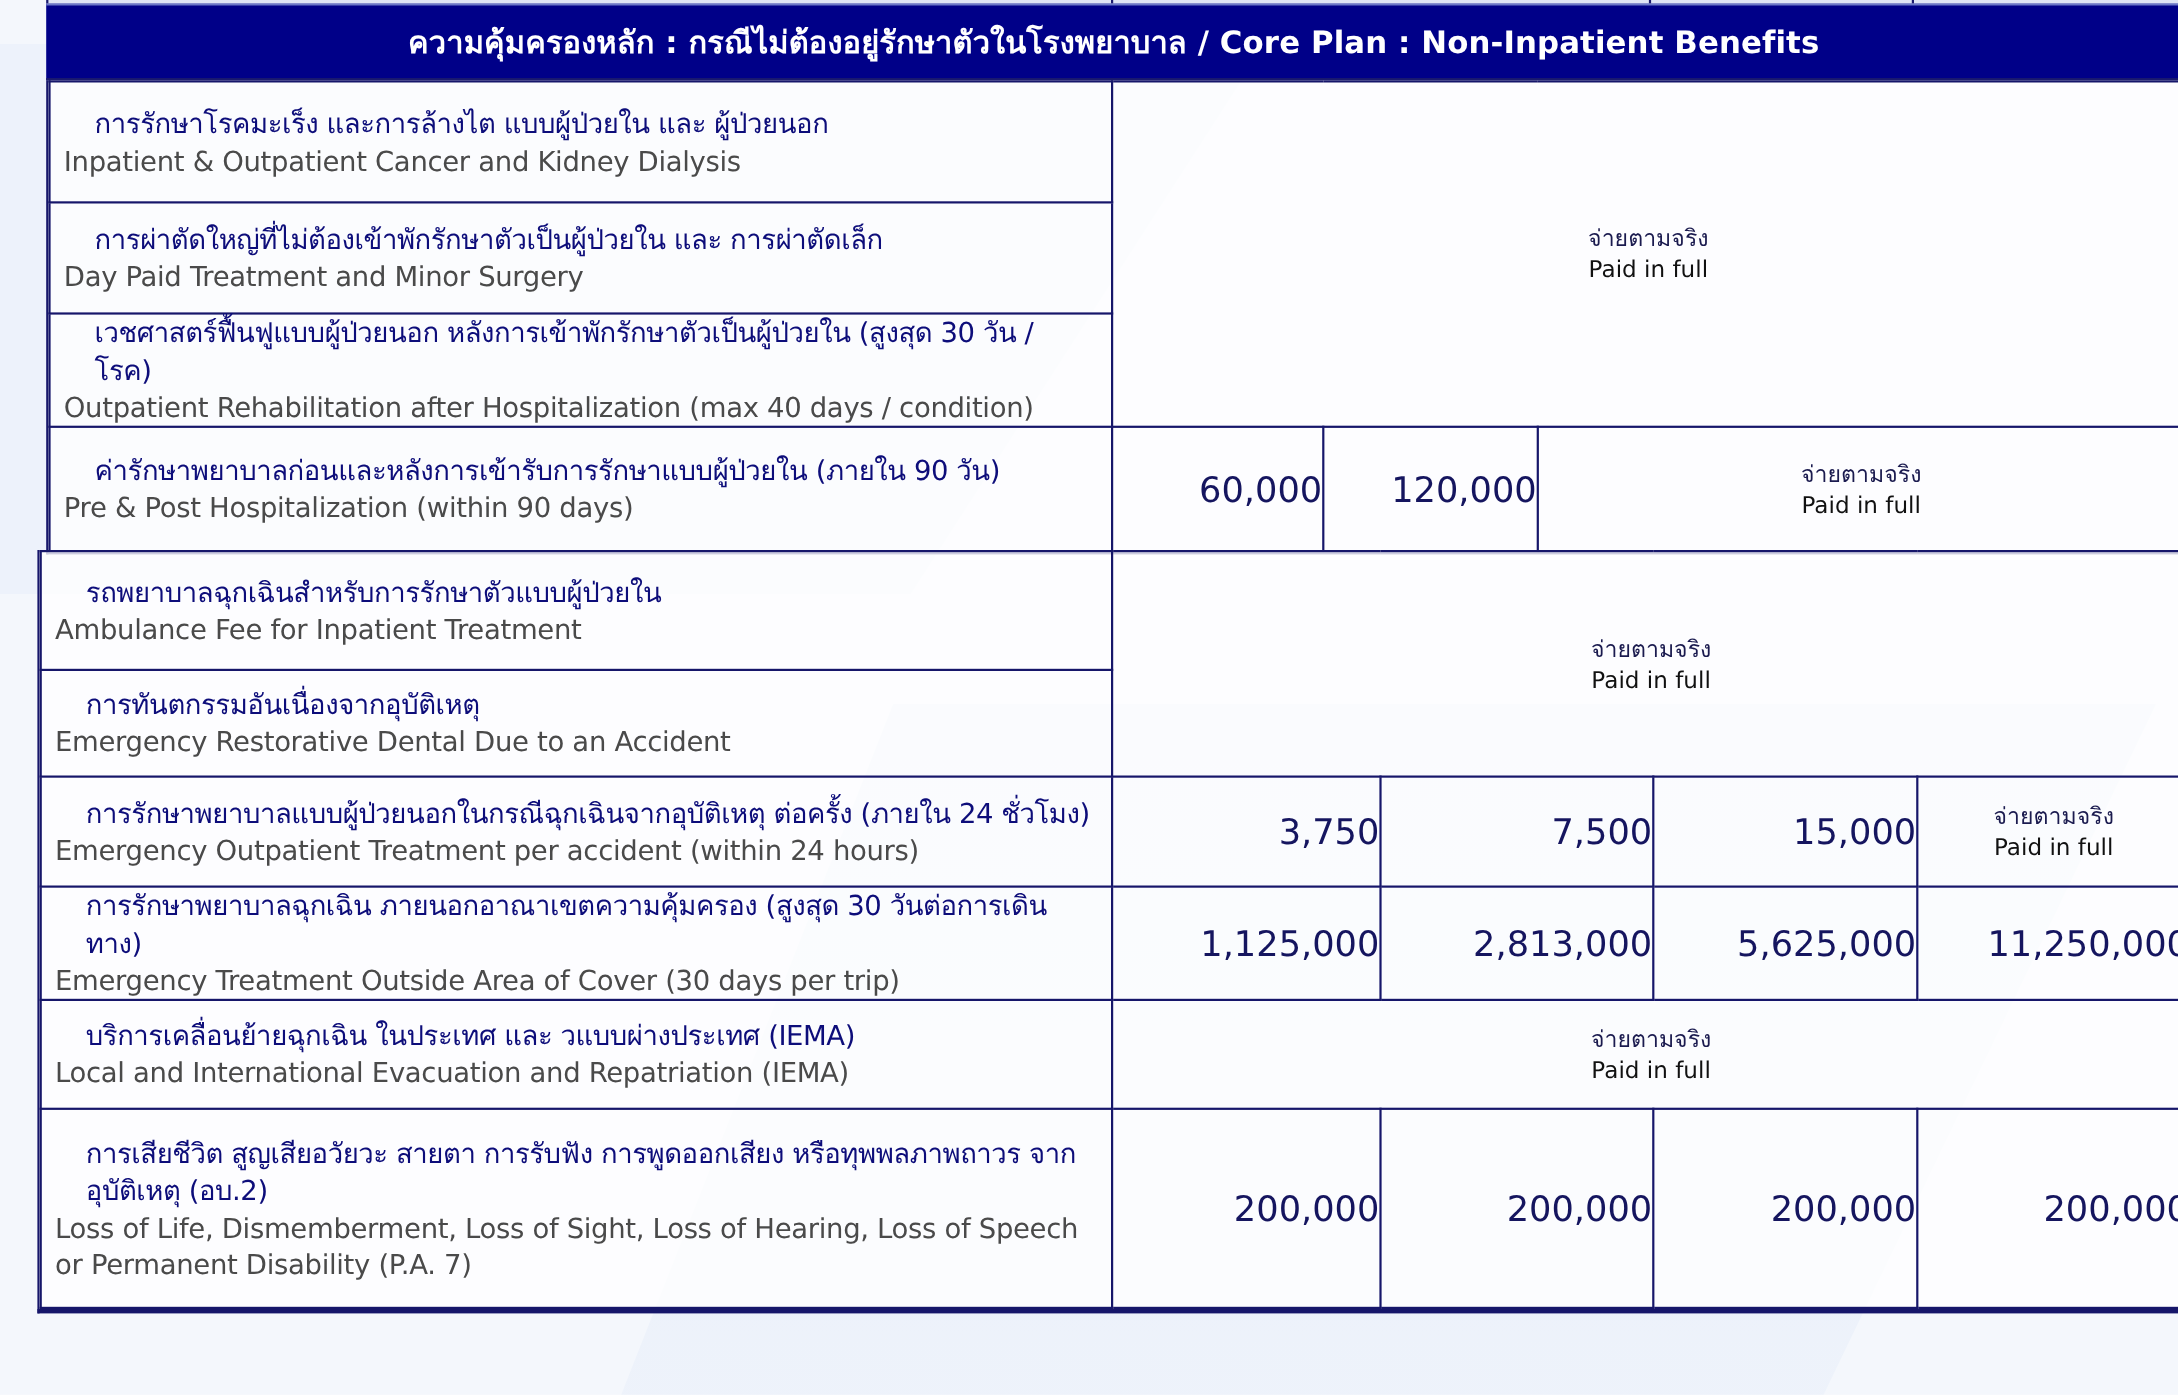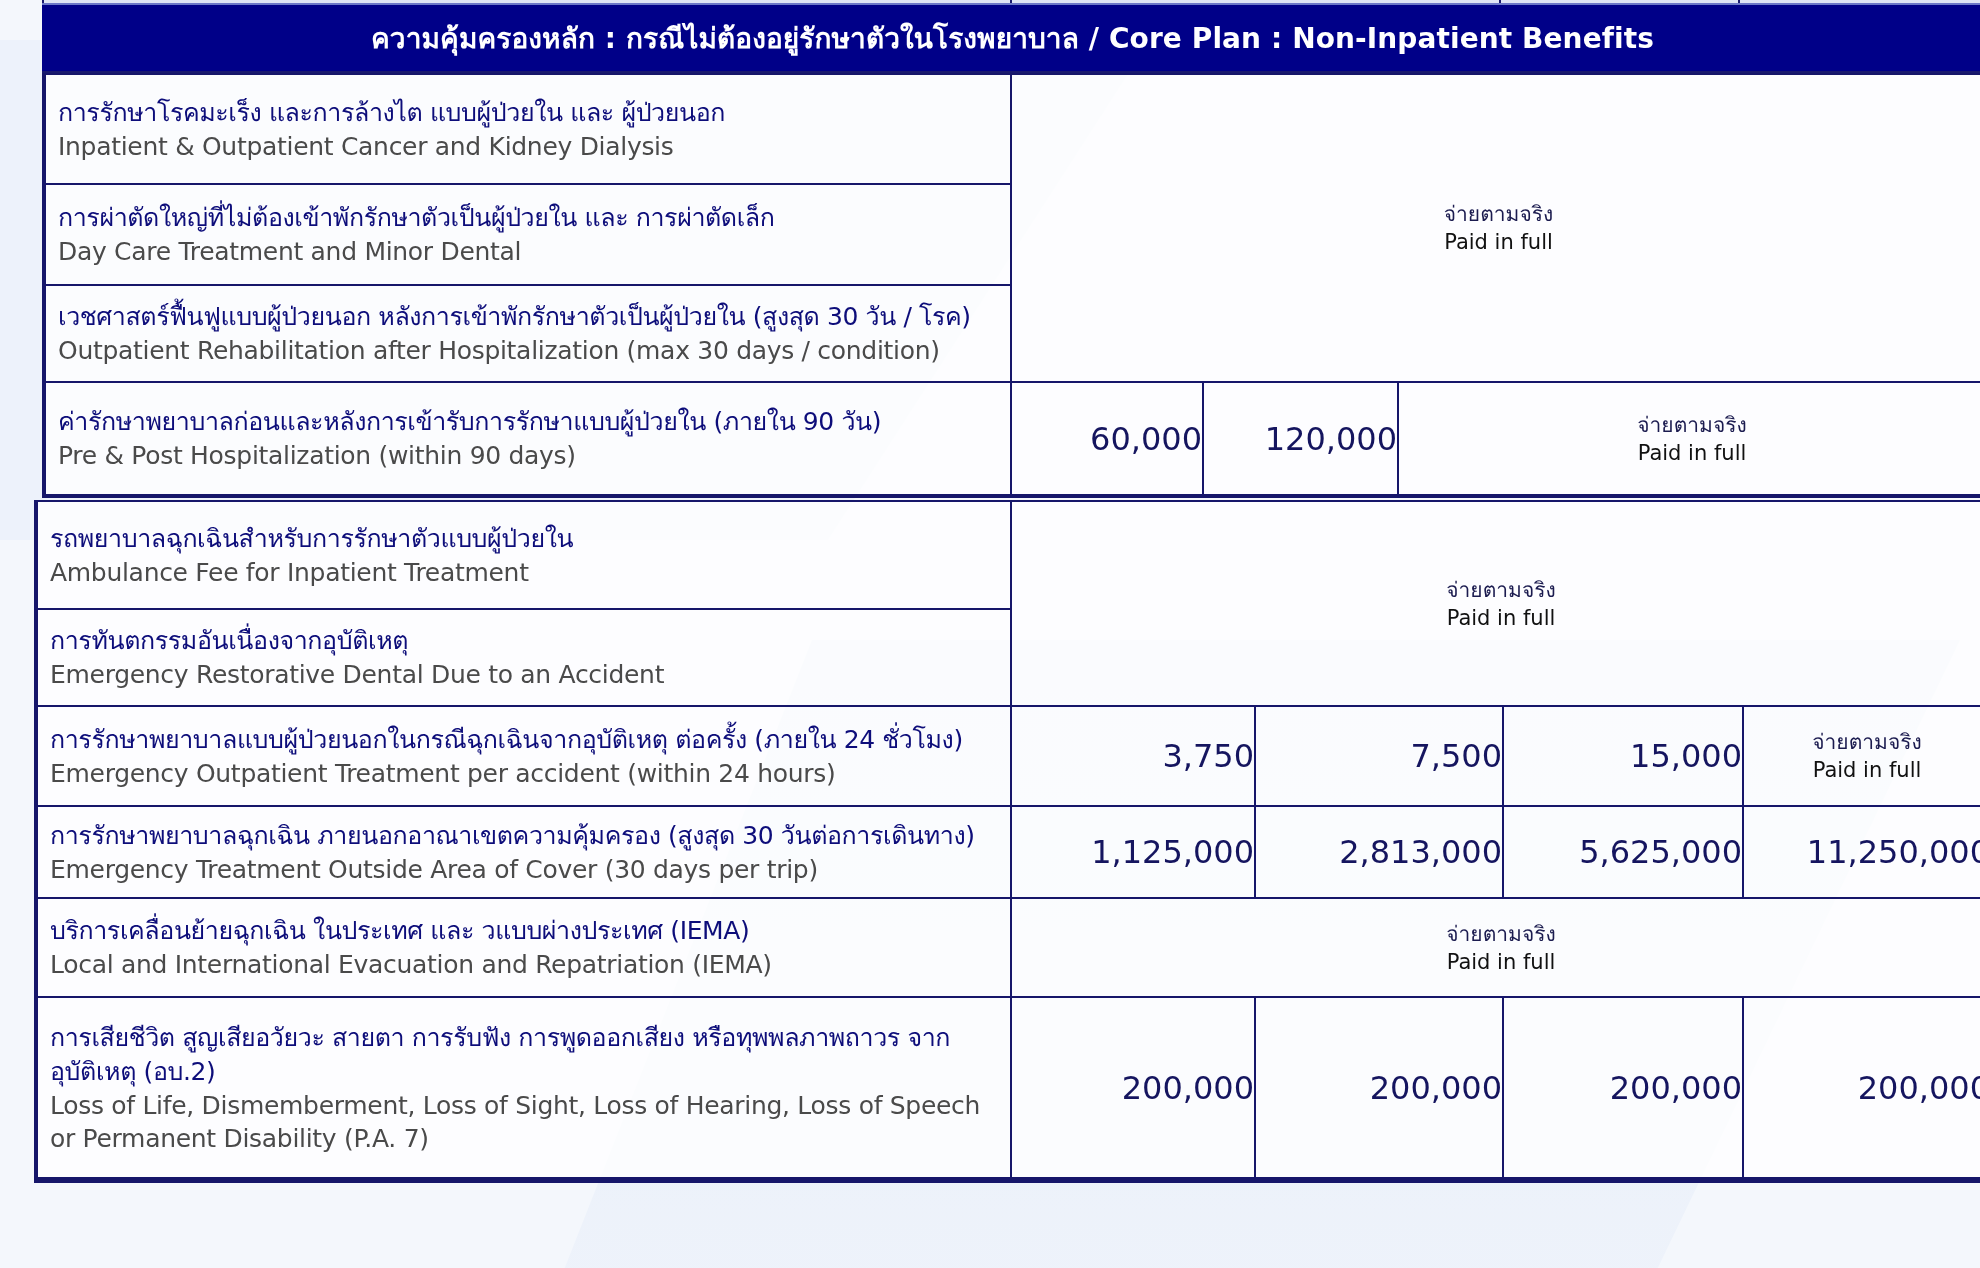--- a/index.html
+++ b/index.html
@@ -27,21 +27,21 @@
       display: flex; align-items: center; justify-content: center;
       font-size: 28px; letter-spacing: 0.1px;
       border-top: 2px solid #6c78c8; border-bottom: 2px solid #1a1a6e;
     }
     .sec-top .banner { height: 66px; }
     .sec-em .banner { height: 73px; }
 
     table { border-collapse: collapse; width: 100%; table-layout: fixed; background: rgba(255,255,255,0.78); }
     td { border: 2px solid #16166a; padding: 0; vertical-align: middle; }
     td.label { padding: 0 14px 0 12px; }
-    .th { color: #0d0d7a; font-size: 25px; line-height: 34px; display: block; letter-spacing: -0.4px; }
+    .th { color: #0d0d7a; font-size: 25px; line-height: 34px; display: block; letter-spacing: -0.4px; margin-left: 28px; }
     .en { color: #4a4a4a; font-size: 25px; line-height: 33px; display: block; letter-spacing: -0.3px; }
     td.val { text-align: right; color: #15155f; font-size: 32px; }
     td.paid { text-align: center; }
     .paid-th { display: block; color: #1b1b4f; font-size: 21px; line-height: 28px; }
     .paid-en { display: block; color: #111111; font-size: 21px; line-height: 28px; }
     .outer { border: 2px solid #16166a; border-top: none; }
     .sec-em .outer { border-bottom: 4px solid #16166a; }
   </style>
 </head>
 <body>
@@ -71,27 +71,27 @@
         <span class="en">Inpatient &amp; Outpatient Cancer and Kidney Dialysis</span>
       </td>
       <td class="paid" colspan="3" rowspan="3">
         <span class="paid-th">จ่ายตามจริง</span>
         <span class="paid-en">Paid in full</span>
       </td>
     </tr>
     <tr style="height:101px">
       <td class="label">
         <span class="th">การผ่าตัดใหญ่ที่ไม่ต้องเข้าพักรักษาตัวเป็นผู้ป่วยใน และ การผ่าตัดเล็ก</span>
-        <span class="en">Day Care Treatment and Minor Dental</span>
+        <span class="en">Day Paid Treatment and Minor Surgery</span>
       </td>
     </tr>
     <tr style="height:97px">
       <td class="label">
         <span class="th">เวชศาสตร์ฟื้นฟูแบบผู้ป่วยนอก หลังการเข้าพักรักษาตัวเป็นผู้ป่วยใน (สูงสุด 30 วัน / โรค)</span>
-        <span class="en">Outpatient Rehabilitation after  Hospitalization (max 30 days / condition)</span>
+        <span class="en">Outpatient Rehabilitation after  Hospitalization (max 40 days / condition)</span>
       </td>
     </tr>
     <tr style="height:113px">
       <td class="label">
         <span class="th">ค่ารักษาพยาบาลก่อนและหลังการเข้ารับการรักษาแบบผู้ป่วยใน (ภายใน 90 วัน)</span>
         <span class="en">Pre &amp; Post Hospitalization (within 90 days)</span>
       </td>
       <td class="val">60,000</td>
       <td class="val">120,000</td>
       <td class="paid">

